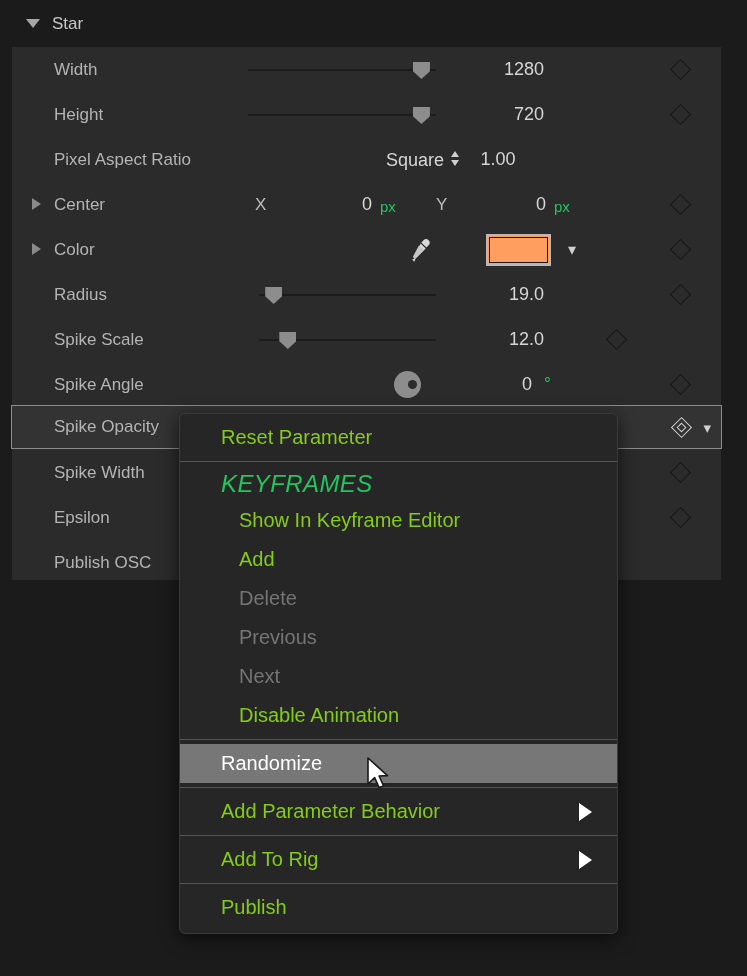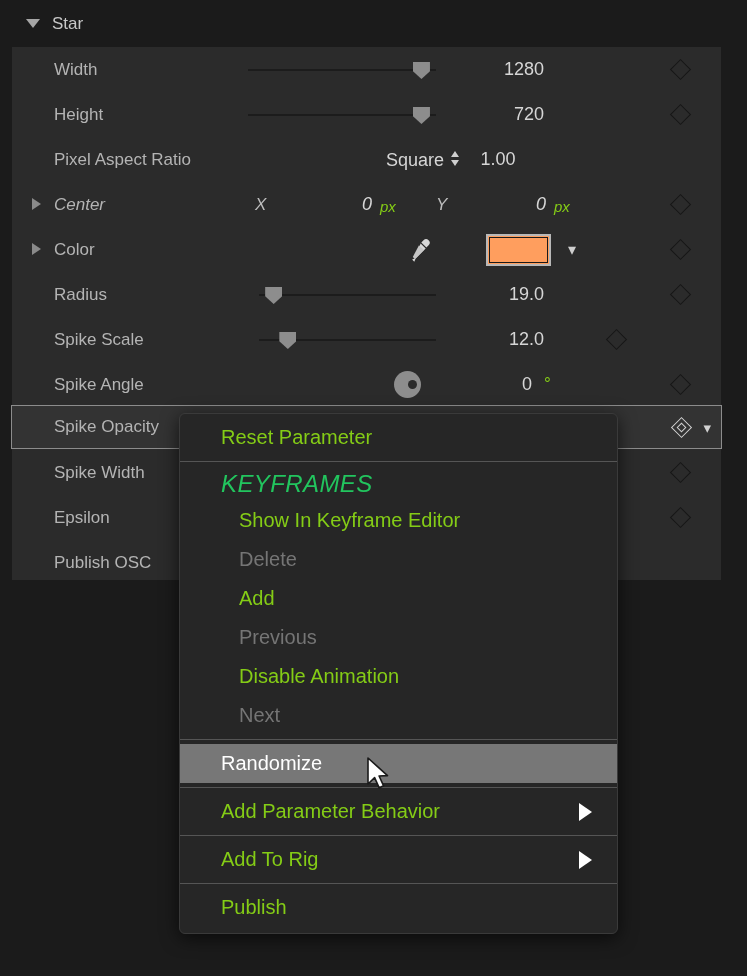--- a/index.html
+++ b/index.html
@@ -107,21 +107,21 @@
   }
 
   .pvalue {
     position: absolute;
     color: #d6d6d6;
     font-size: 18px;
     text-align: right;
   }
   .punit {
     position: absolute;
-    color: #84cc16;
+    color: #22c55e;
     font-size: 15px;
   }
   .paxis {
     position: absolute;
     color: #bdbdbd;
     font-size: 17px;
   }
 
   
   .kf {
@@ -315,21 +315,21 @@
 
     <div class="prow" style="top:90px;position:absolute;left:0;width:581px;">
       <div class="plabel">Pixel Aspect Ratio</div>
       <div class="popup-sel" style="left:374px;top:13px;">
         <span class="pstext">Square</span>
         <span class="updown"></span>
       </div>
       <div class="pvalue" style="left:440px;width:92px;text-align:center;">1.00</div>
     </div>
 
-    <div class="prow" style="top:135px;position:absolute;left:0;width:709px;font-style:italic;">
+    <div class="prow" style="top:135px;position:absolute;left:0;width:709px;">
       <div class="disclose" style="top:16px;"></div>
       <div class="plabel">Center</div>
       <div class="paxis" style="left:243px;top:13px;">X</div>
       <div class="pvalue" style="left:292px;width:68px;top:12px;">0</div>
       <div class="punit" style="left:368px;top:16px;">px</div>
       <div class="paxis" style="left:424px;top:13px;">Y</div>
       <div class="pvalue" style="left:466px;width:68px;top:12px;">0</div>
       <div class="punit" style="left:542px;top:16px;">px</div>
       <div class="kf"></div>
     </div>
@@ -415,38 +415,38 @@
   <div class="msep"></div>
 
   <div class="mi section">
     <span>KEYFRAMES</span>
   </div>
 
   <div class="mi indent">
     <span>Show In Keyframe Editor</span>
   </div>
 
+  <div class="mi indent">
+    <span>Add</span>
+  </div>
+
   <div class="mi indent disabled">
     <span>Delete</span>
   </div>
 
-  <div class="mi indent">
-    <span>Add</span>
-  </div>
-
   <div class="mi indent disabled">
     <span>Previous</span>
   </div>
 
+  <div class="mi indent disabled">
+    <span>Next</span>
+  </div>
+
   <div class="mi indent">
     <span>Disable Animation</span>
-  </div>
-
-  <div class="mi indent disabled">
-    <span>Next</span>
   </div>
 
   <div class="msep"></div>
 
   <div class="mi highlight">
     <span>Randomize</span>
   </div>
 
   <div class="msep"></div>
 

